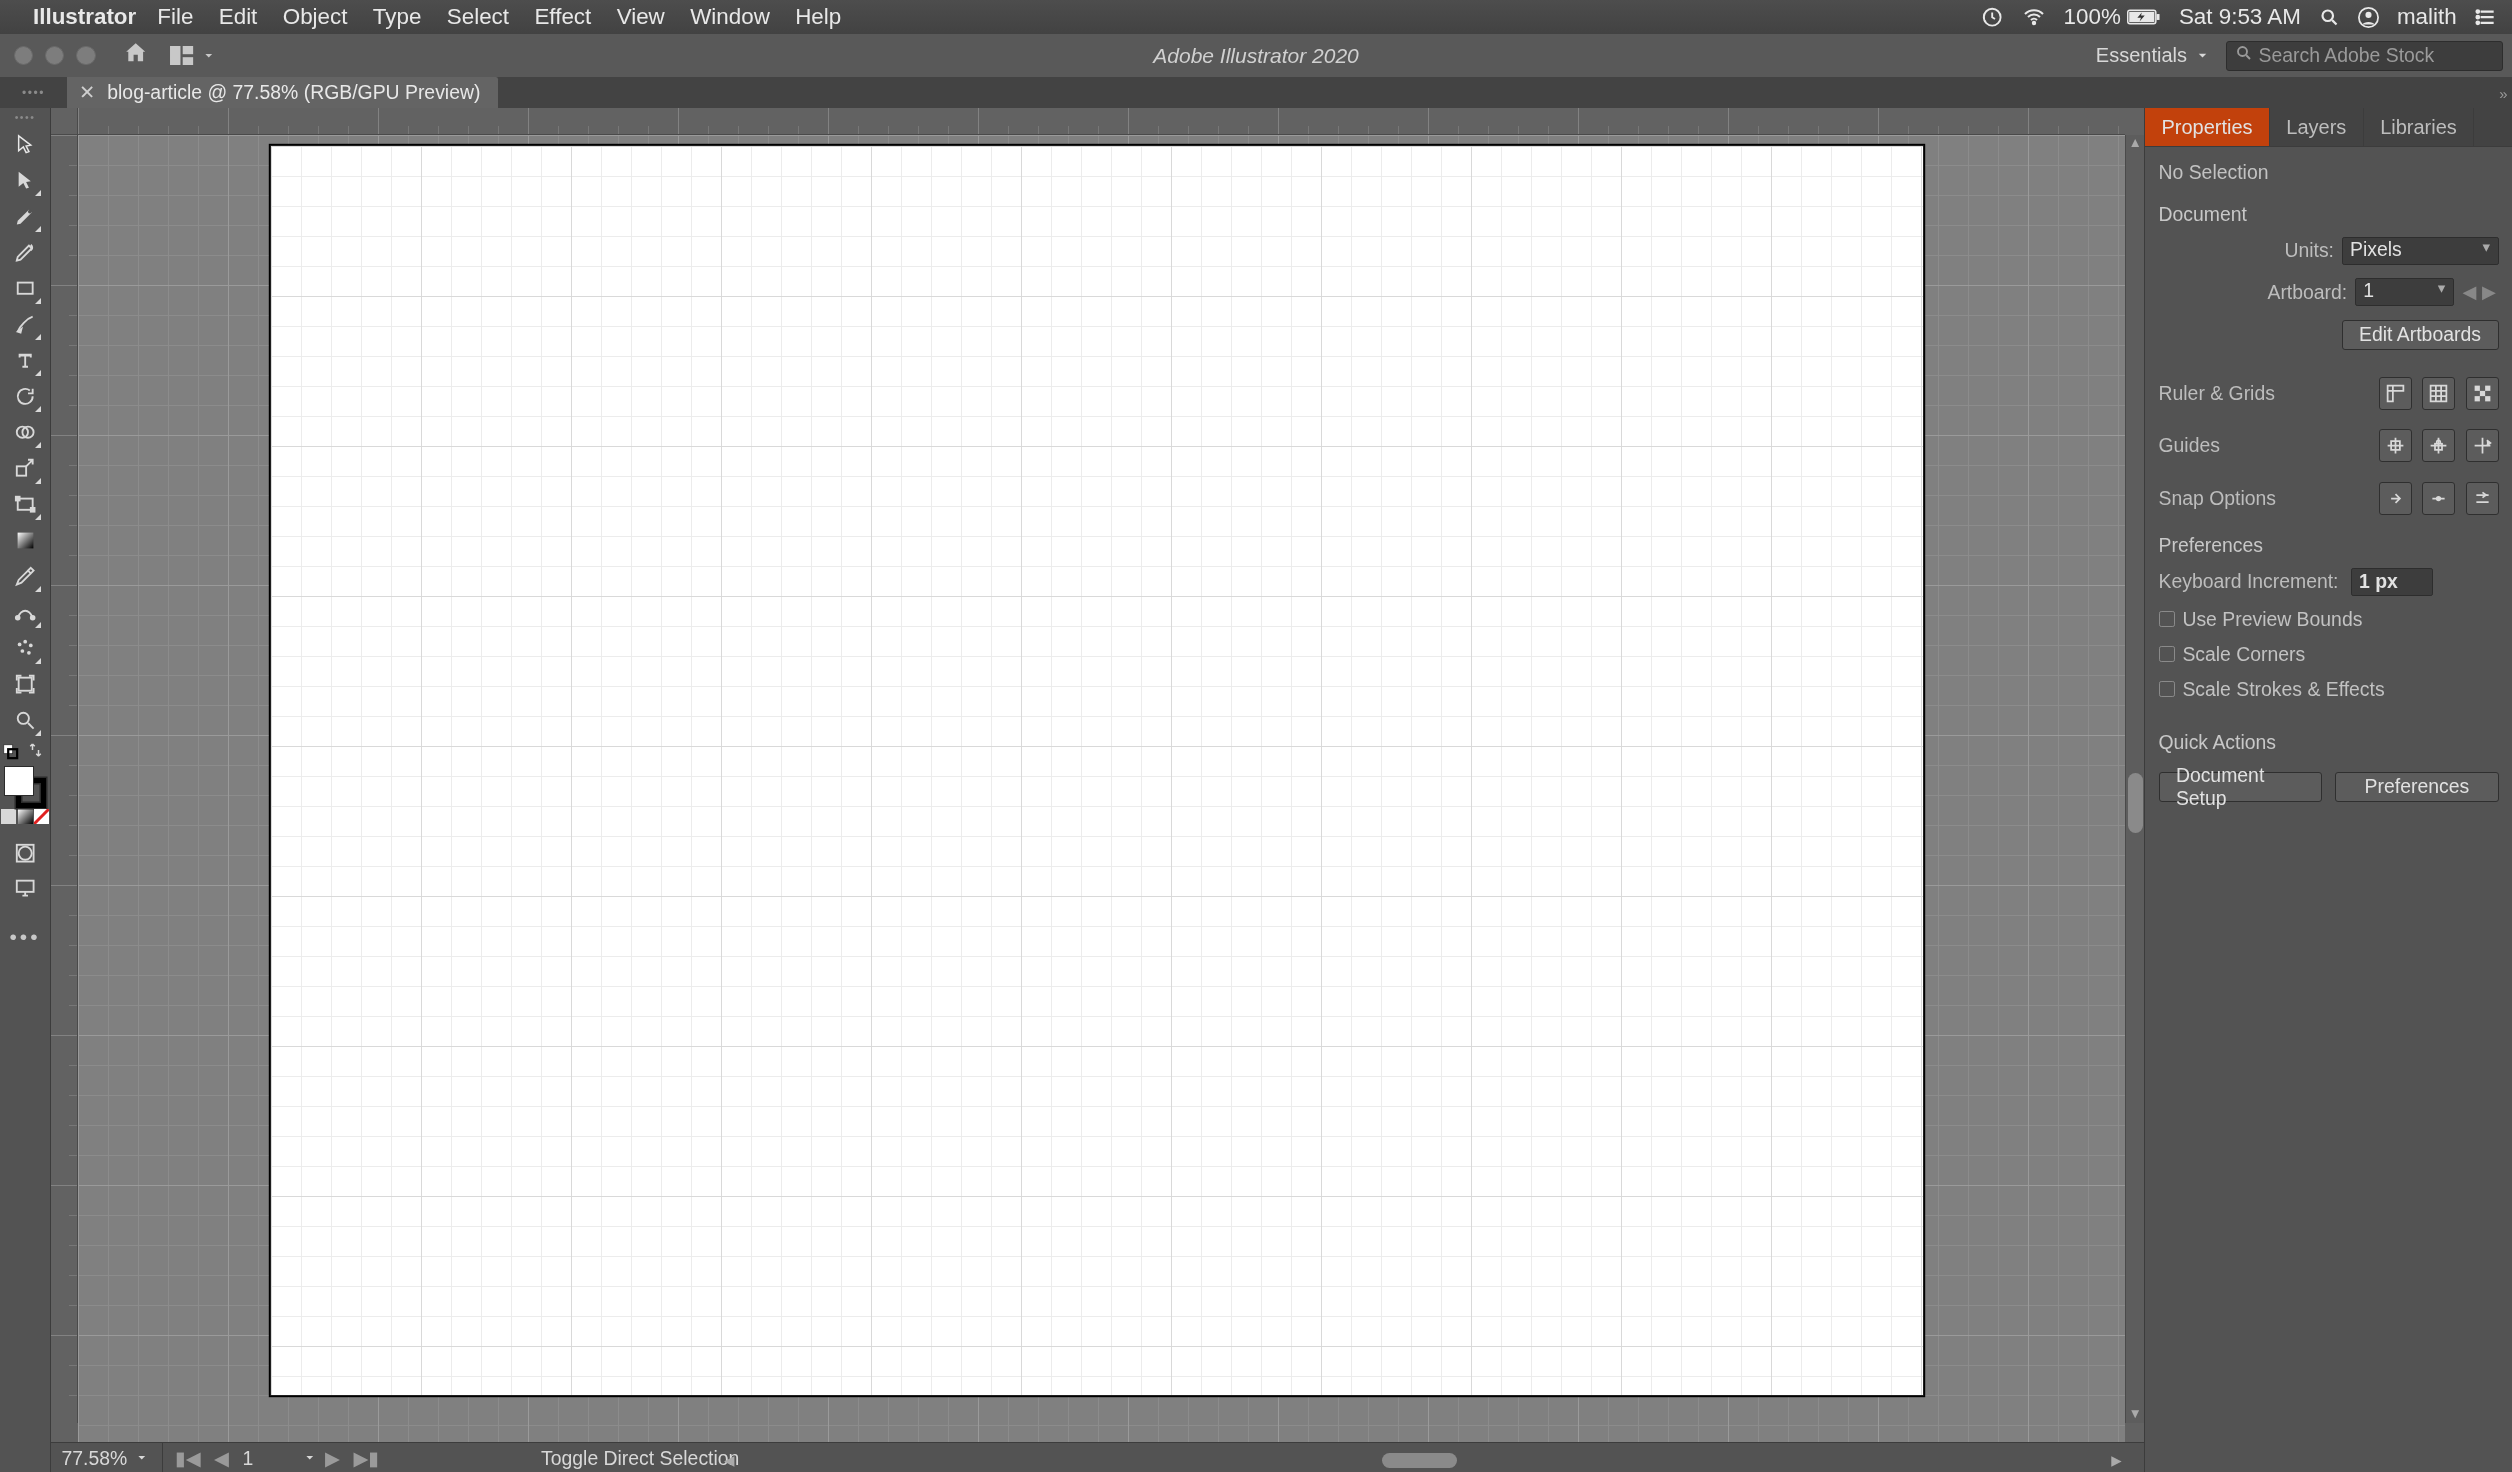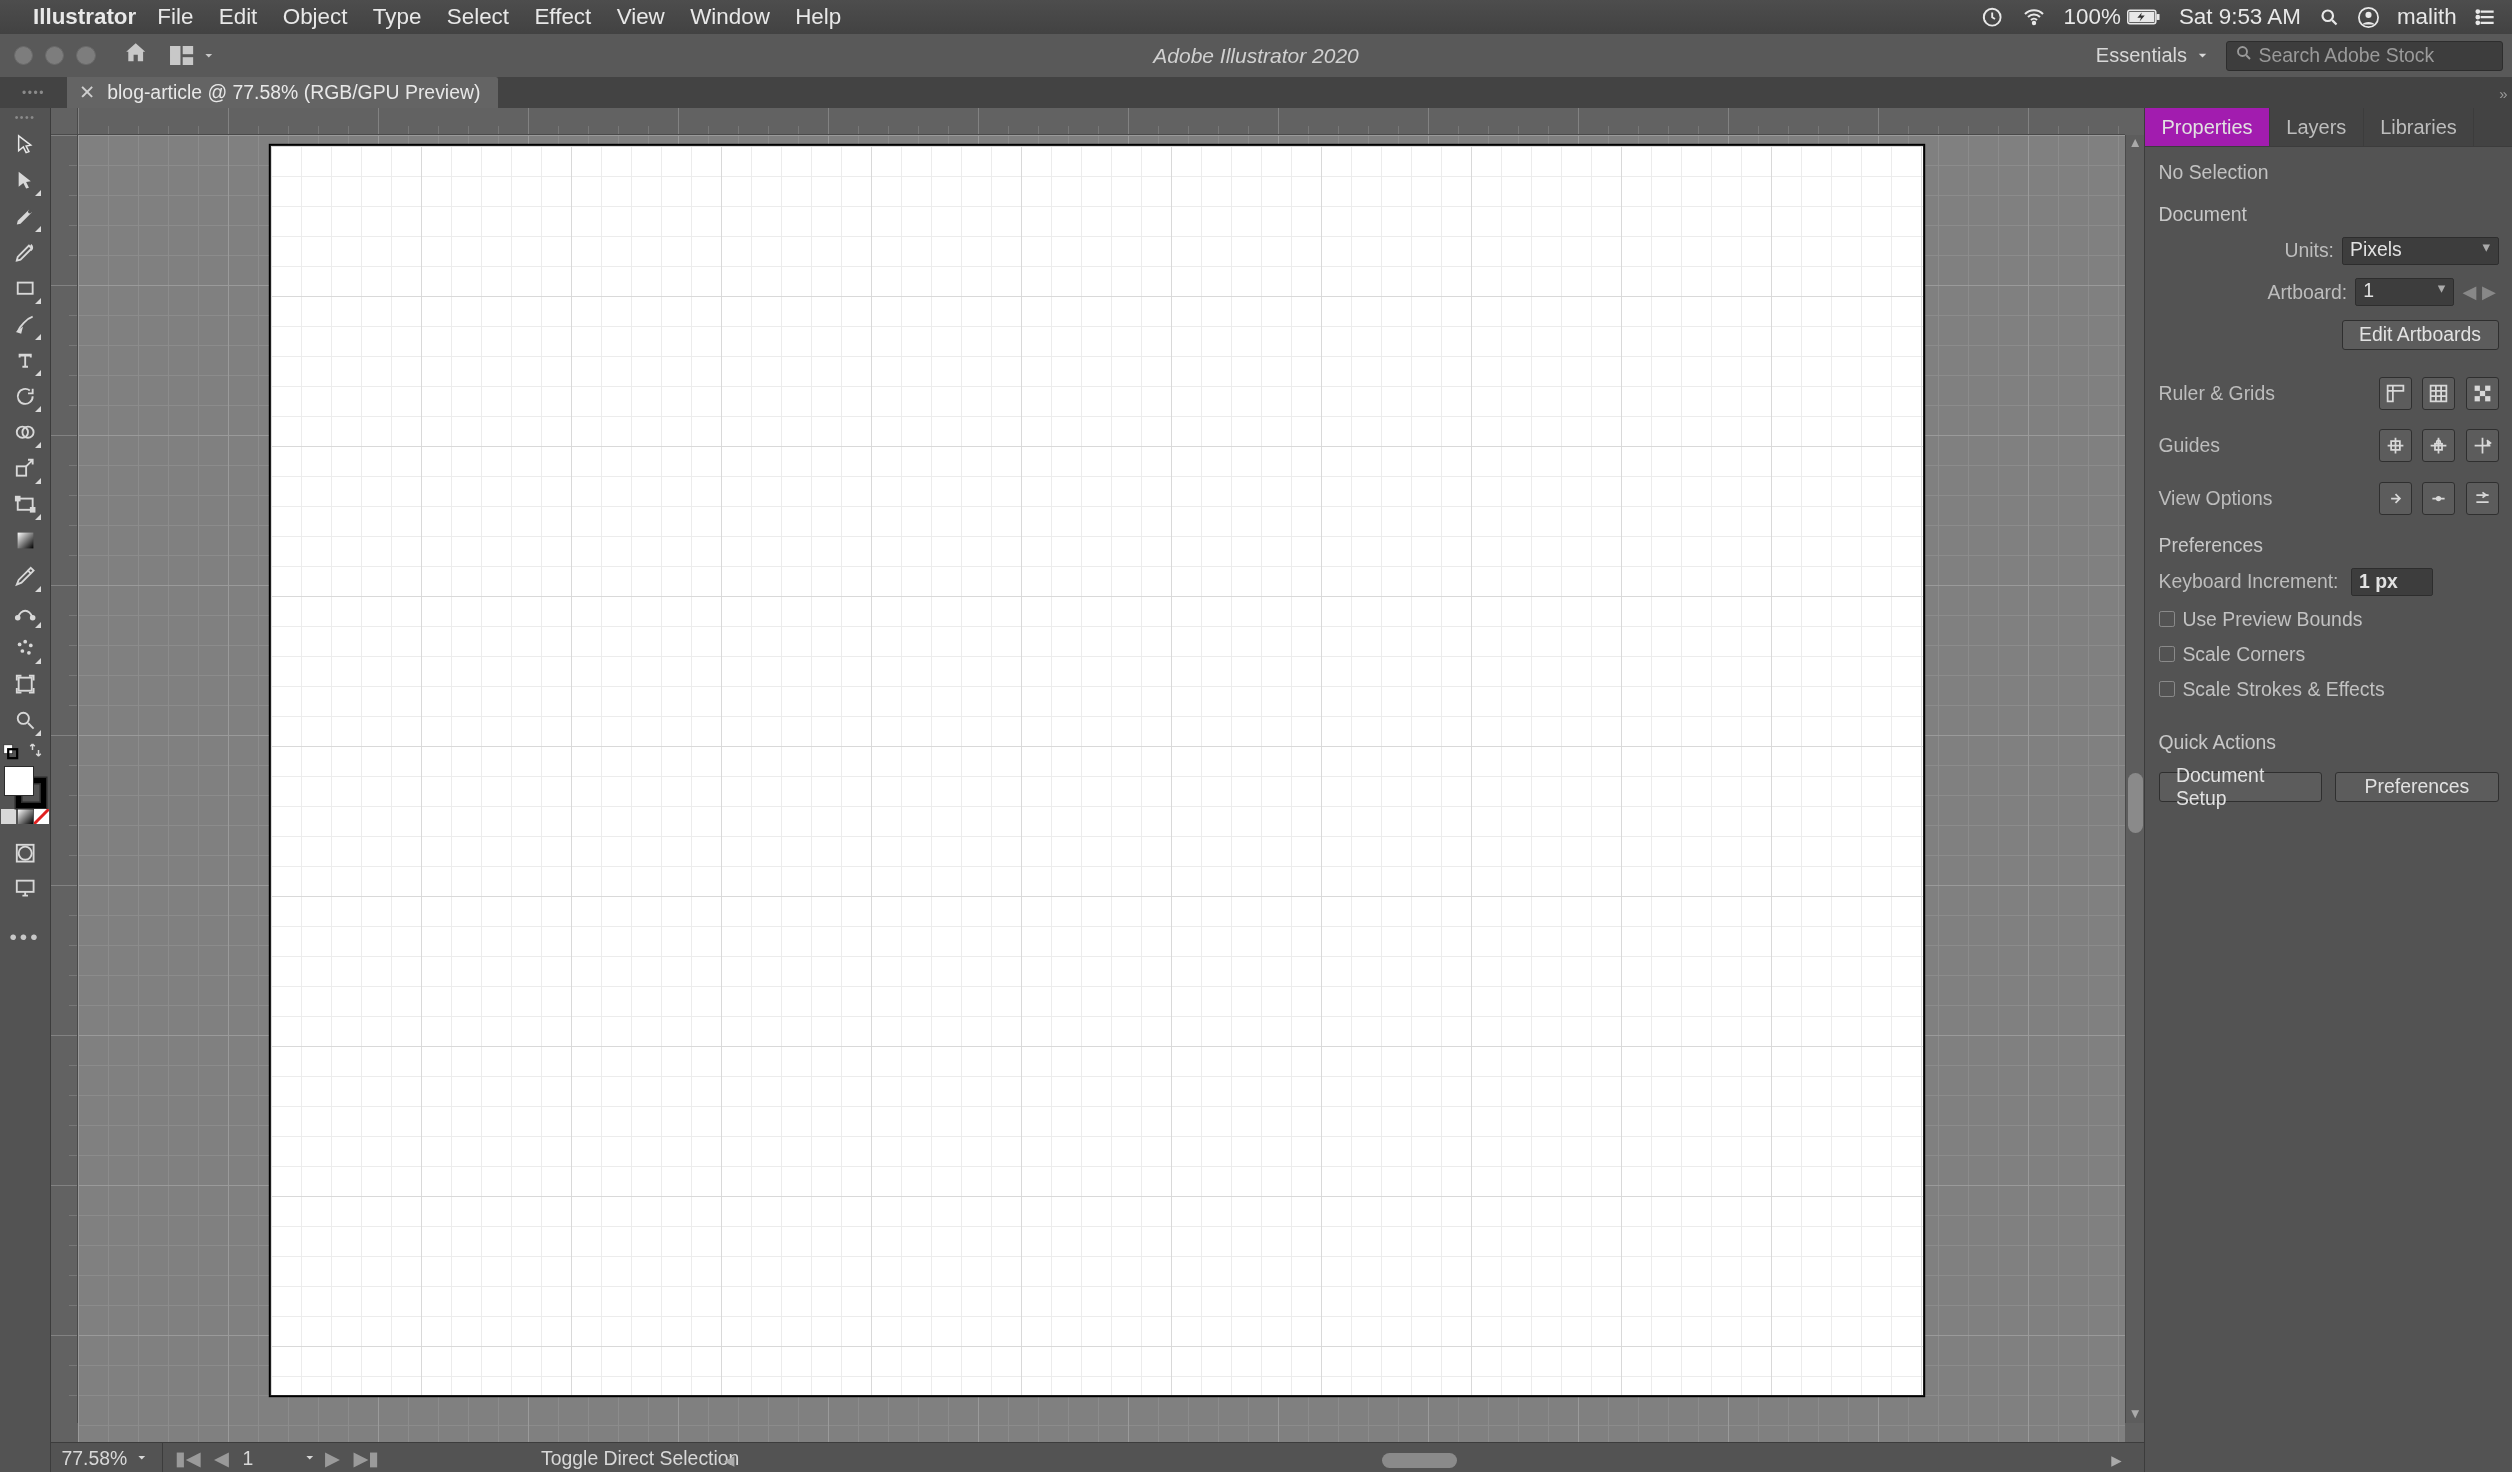--- a/index.html
+++ b/index.html
@@ -98,21 +98,21 @@
 .status-bar .hscroll { position:absolute; right:22.4px; bottom:4.5px; left:673px; height:16.4px; }
 .status-bar .hscroll .arrow { position:absolute; color:#aaa; font-size:13.5px; }
 .status-bar .hscroll .arrow.l { left:0; }
 .status-bar .hscroll .arrow.r { right:0; }
 .status-bar .hscroll .track { position:absolute; left:18px; right:18px; top:0; bottom:0; }
 .status-bar .hscroll .thumb { position:absolute; left:47%; width:75px; top:0.7px; height:15px; background:#8a8a8a; border-radius:7.5px; }
 
 .right-panel { width:368px; background:#535353; border-left:0.7px solid #3c3c3c; display:flex; flex-direction:column; }
 .panel-tabs { display:flex; background:#434343; border-bottom:0.7px solid #3c3c3c; }
 .panel-tab { padding:7.5px 16.4px; font-size:20px; color:#bdbdbd; border-right:0.7px solid #3c3c3c; cursor:default; }
-.panel-tab.active { background:#a21caf; color:#e2e2e2; }
+.panel-tab.active { background:#c2410c; color:#e2e2e2; }
 .panel-body { flex:1; padding:10.5px 13.5px; font-size:19.4px; color:#c2c2c2; display:flex; flex-direction:column; gap:6px; }
 .section-title { color:#c8c8c8; font-size:19.4px; margin-top:13.5px; margin-bottom:4.5px; }
 .row { display:flex; align-items:center; }
 .row.right { justify-content:flex-end; }
 .label { color:#bdbdbd; font-size:19.4px; margin-right:7.5px; }
 .dropdown { background:#3d3d3d; border:0.7px solid #2d2d2d; height:28px; display:flex; align-items:flex-start; justify-content:space-between; padding:0 7.5px; color:#e2e2e2; font-size:19.4px; border-radius:2.2px; }
 .dropdown .chev { color:#aaa; font-size:15px; }
 .inputbox { background:#3d3d3d; border:0.7px solid #2d2d2d; height:28px; padding:0 7.5px; color:#e2e2e2; font-size:19.4px; border-radius:2.2px; display:flex; align-items:center;font-weight:bold; }
 .btn-outline { background:#5c5c5c; border:0.7px solid #2f2f2f; height:30px; display:flex; align-items:center; justify-content:center; padding:0 16.4px; color:#e2e2e2; font-size:19.4px; border-radius:3px; }
 .navarrow { width:19.4px; text-align:center; color:#888; font-size:18px; }
@@ -516,21 +516,21 @@
           <div class="icon-btn">
               <svg width="21" height="21" viewBox="0 0 24 24" fill="none" stroke="#d8d8d8" stroke-width="2">
                 <path d="M12 3v18M3 12h18"></path>
                 <path d="M17 6l4 3-4 3" fill="#d8d8d8"></path>
               </svg>
             </div>
         </div>
       </div>
 
       <div class="row" style="margin-top:13.5px">
-        <span class="label">View Options</span>
+        <span class="label">Snap Options</span>
         <div class="icon-btn-group">
           <div class="icon-btn">
               <svg width="21" height="21" viewBox="0 0 24 24" fill="none" stroke="#d8d8d8" stroke-width="2">
                 <path d="M7 12h10M12 7l5 5-5 5"></path>
               </svg>
             </div>
           <div class="icon-btn">
               <svg width="21" height="21" viewBox="0 0 24 24" fill="none" stroke="#d8d8d8" stroke-width="2">
                 <path d="M5 12h6M13 12h6"></path>
                 <circle cx="12" cy="12" r="2" fill="#d8d8d8"></circle>

